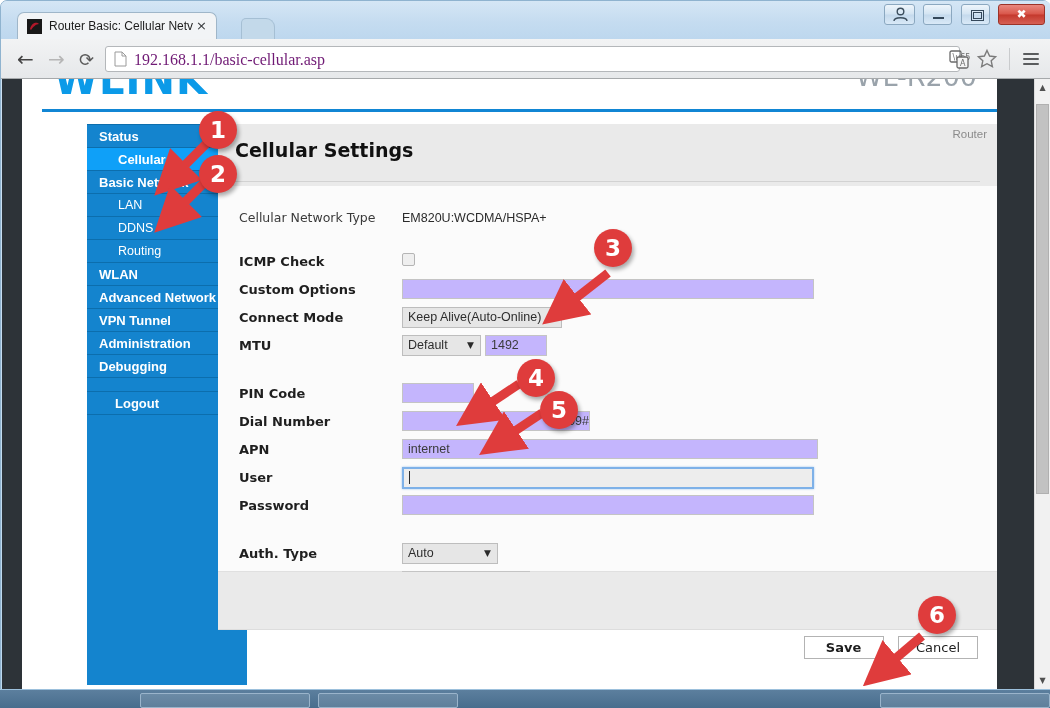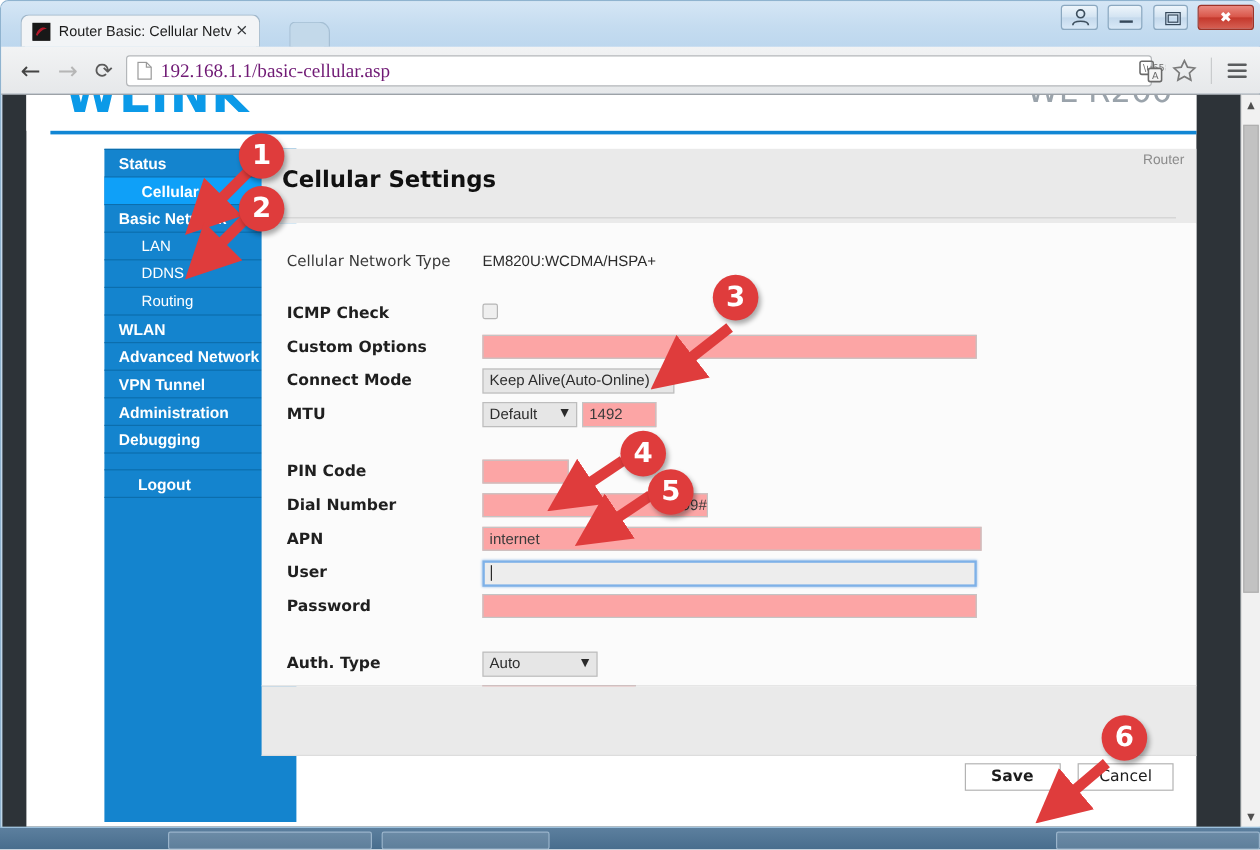--- a/index.html
+++ b/index.html
@@ -215,21 +215,21 @@
     font-family: "DejaVu Sans", sans-serif;
   }
   .flabel.plain { font-weight: normal; color: #3a3a3a; font-size: 12.5px;}
   .fvalue {
     position: absolute; left: 163px; top: 0;
     font-size: 12.5px; color: #2b2b2b; line-height: 24px;
   }
 
   .inp {
     position: absolute; left: 163px; top: 1px; height: 20px;
-    background: #fca5a5;
+    background: #c4b5fd;
     border: 1px solid #c4c4c4;
     box-sizing: border-box;
     font-size: 12.5px; color: #3b3b3b;
     line-height: 18px;
     padding-left: 5px;
     font-family: "Liberation Sans", sans-serif;
   }
   .inp.focused {
     background: #ededed;
     border: 2px solid #7eb1e8;

